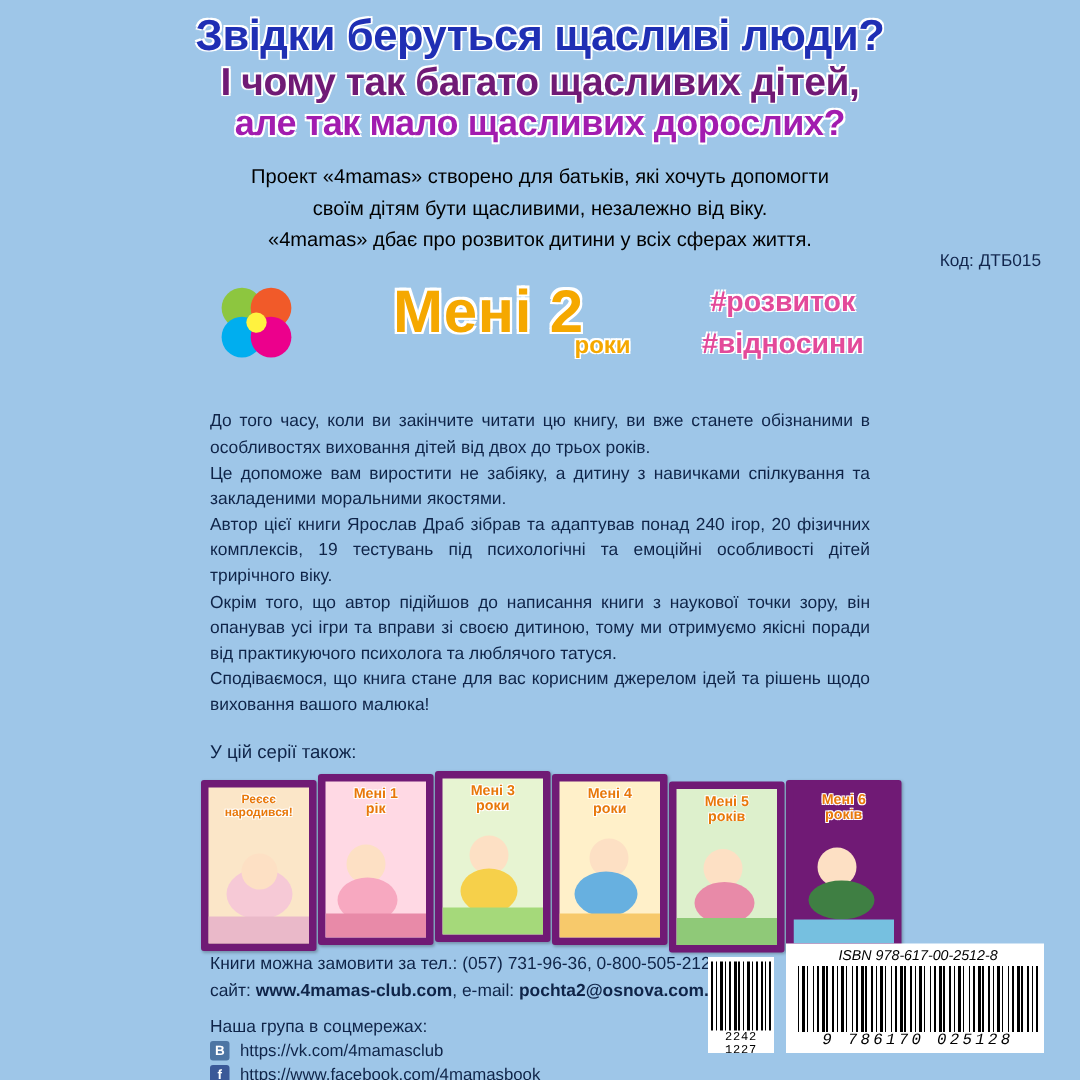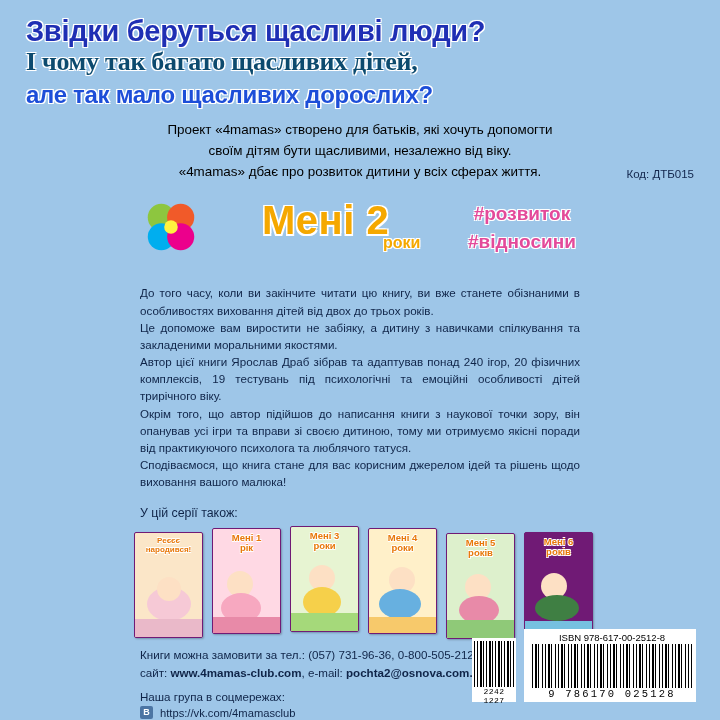--- a/index.html
+++ b/index.html
@@ -15,38 +15,38 @@
   }
   .page {
     position: relative;
     width: 720px;
     height: 720px;
     background: #9ec6e8;
     overflow: hidden;
   }
   
   .headline {
-    padding: 16px 26px 2px 26px;
-    text-align: left;
+    padding: 9px 26px 2px 26px;
+    text-align: center;
   }
   .headline-line {
     font-weight: bold;
     letter-spacing: -0.3px;
     line-height: 1.04;
     color: #2a2fa8;
     text-shadow:
       -1.2px -1.2px 0 #ffffff,
        1.2px -1.2px 0 #ffffff,
       -1.2px  1.2px 0 #ffffff,
        1.2px  1.2px 0 #ffffff,
        0 0 2px #ffffff;
   }
   .hl1 { font-size: 29px; color: #1f2fb4; }
-  .hl2 { font-size: 26px; color: #0c4a6e; margin-top: 2px; font-family: Liberation Serif, serif; }
-  .hl3 { font-size: 24px; color: #1d4ed8; margin-top: 8px; }
+  .hl2 { font-size: 26px; color: #701a75; margin-top: 2px; }
+  .hl3 { font-size: 24px; color: #a21caf; margin-top: 3px; }
 
   
   .intro {
     margin: 10px 58px 0 58px;
     text-align: center;
     font-size: 13.4px;
     line-height: 1.55;
     color: #000000;
   }
   .intro div { white-space: nowrap; }
@@ -139,21 +139,21 @@
     position: relative;
     margin: 0 0 0 134px;
     width: 460px;
     height: 112px;
   }
   .book {
     position: absolute;
     top: 0;
     width: 67px;
     height: 104px;
-    border: 1px solid #701a75;
+    border: 5px solid #701a75;
     border-radius: 2px;
     box-shadow: 1px 1px 2px rgba(0,0,0,0.25);
     overflow: hidden;
   }
   .book .cap {
     font-size: 9.5px;
     font-weight: bold;
     color: #e8780a;
     text-align: center;
     padding-top: 4px;
@@ -212,20 +212,21 @@
   
   .isbn-box {
     position: absolute;
     right: 24px;
     bottom: 18px;
     width: 172px;
     background: #ffffff;
     padding: 3px 4px 2px 8px;
     box-sizing: border-box;
     text-align: center;
+    font-style: italic;
   }
   .isbn-text {
     font-size: 9.5px;
     color: #000;
     font-family: "Liberation Sans", sans-serif;
     margin-bottom: 1px;
   }
   .bars {
     height: 44px;
     width: 100%;

